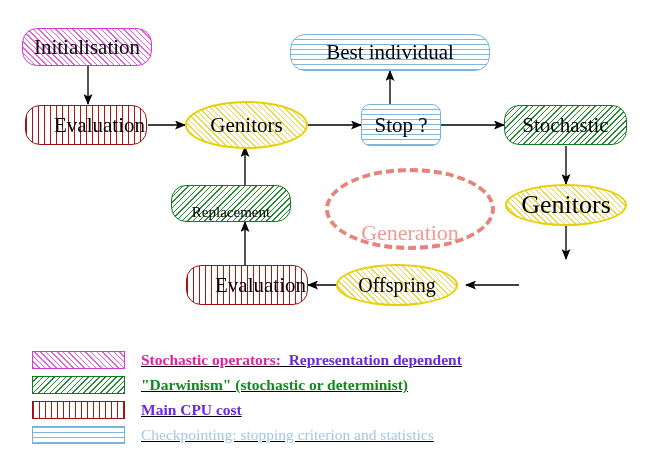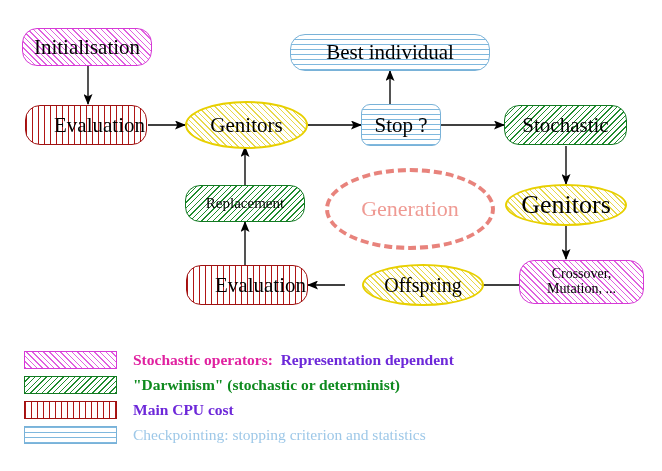--- a/index.html
+++ b/index.html
@@ -73,33 +73,34 @@
   .node-text { pointer-events: none; }
 
   
   #generation-ellipse {
     position: absolute;
     box-sizing: border-box;
     border: 4.5px dashed #e8837c;
     border-radius: 50%;
     background: transparent;
     display: flex;
-    align-items: center;
+    align-items: flex-end;
     justify-content: center;
     color: #ef9a93;
     z-index: 2;
   }
 
   
   #legend {
     position: absolute;
-    left: 24px;
+    left: 32px;
     top: 348px;
     width: 620px;
     z-index: 3;
+    text-decoration: underline;
   }
   .legend-row {
     display: flex;
     align-items: center;
     height: 24px;
     margin-bottom: 1px;
   }
   .legend-swatch {
     width: 93px;
     height: 18px;
@@ -166,34 +167,30 @@
   </div>
 
   <div class="node fill-green" id="n-selection" style="left:504px; top:105px; width:123px; height:40px; font-size:21px;">
     <span class="node-text">Stochastic</span>
   </div>
 
   <div class="node fill-yellow ellipse" id="n-genitors" style="left:505px; top:184px; width:122px; height:42px; font-size:26px;">
     <span class="node-text">Genitors</span>
   </div>
 
-  <div class="node fill-magenta" id="n-crossover" style="left:519px; top:260px; width:125px; height:44px; font-size:14px;">
-    <span class="node-text">Crossover,
-Mutation, ...</span>
-  </div>
-
-  <div class="node fill-yellow ellipse" id="n-offspring" style="left:362px; top:264px; width:122px; height:42px; font-size:20px;">
+
+  <div class="node fill-yellow ellipse" id="n-offspring" style="left:336px; top:264px; width:122px; height:42px; font-size:20px;">
     <span class="node-text">Offspring</span>
   </div>
 
   <div class="node fill-red" id="n-eval-bot" style="left:186px; top:265px; width:122px; height:40px; font-size:21px;">
     <span class="node-text">Evaluation</span>
   </div>
 
-  <div class="node fill-green" id="n-replacement" style="left:185px; top:185px; width:120px; height:37px; font-size:15px;">
+  <div class="node fill-green" id="n-replacement" style="left:171px; top:185px; width:120px; height:37px; font-size:15px;align-items:flex-end;">
     <span class="node-text">Replacement</span>
   </div>
 
   <div id="generation-ellipse" style="left:325px; top:168px; width:170px; height:82px; font-size:22px;">
     <span class="node-text">Generation</span>
   </div>
 
   <div id="legend">
 
     <div class="legend-row">

